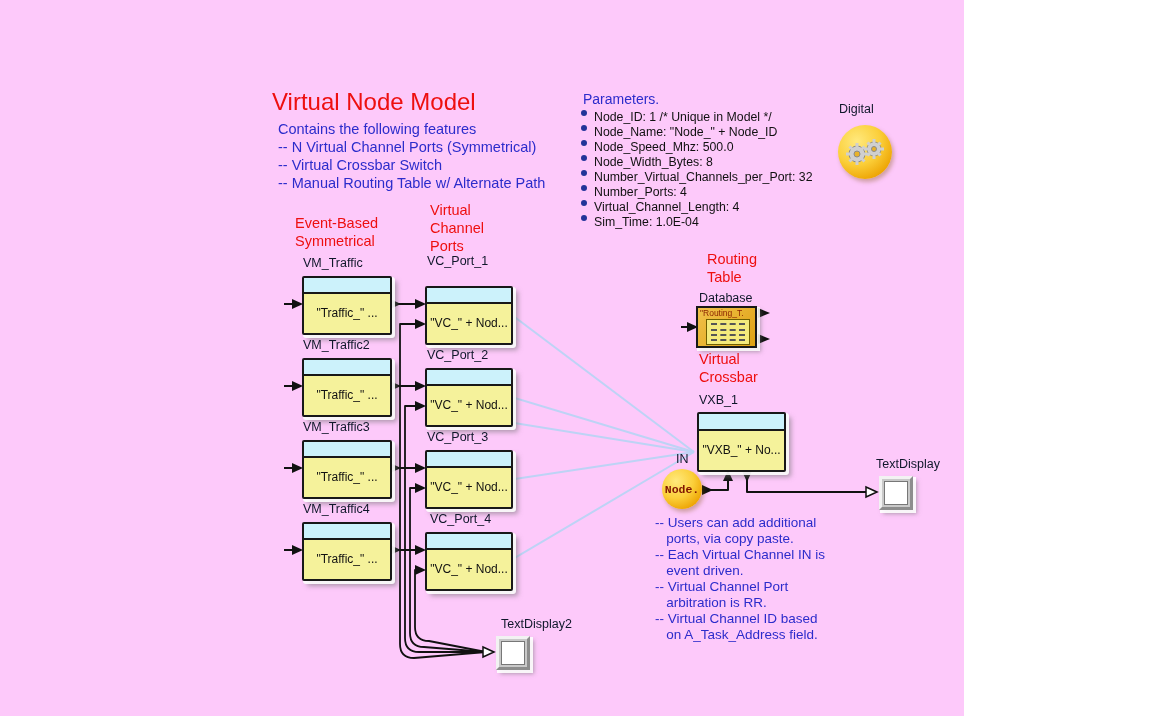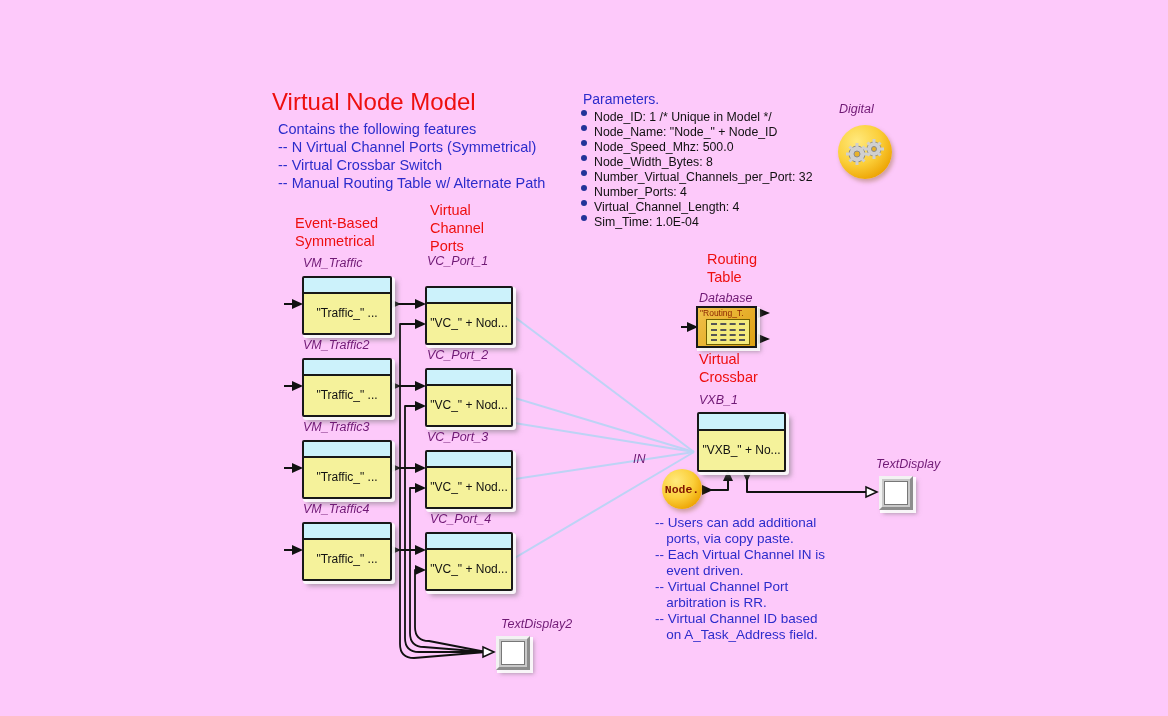--- a/index.html
+++ b/index.html
@@ -1,27 +1,27 @@
 <!DOCTYPE html>
 <html><head>
 <meta charset="utf-8">
 <style>
   html,body{margin:0;padding:0;}
   #canvas{
-    position:relative;width:1168px;height:716px;overflow:hidden;
+    position:relative;width:964px;height:716px;overflow:hidden;
     background:#fdc9fa;
     font-family:"Liberation Sans",sans-serif;
   }
   .abs{position:absolute;}
   .ml{white-space:pre-wrap;line-height:18px;}
   .title{font-size:24px;color:#ee0f0f;}
   .red-head{font-size:14.5px;color:#ee0f0f;}
   .blue-text{font-size:14.5px;color:#2c2ccb;}
   .notes{font-size:13.5px;color:#2c2ccb;line-height:16px;}
-  .blk-label{font-size:12.5px;color:#701a75;white-space:nowrap;font-style:italic;}
+  .blk-label{font-size:12.5px;color:#0f172a;white-space:nowrap;}
   .param-header{font-size:14px;color:#2c2ccb;}
   .param-line{display:flex;align-items:flex-start;height:15px;font-size:12.3px;color:#111;white-space:nowrap;}
   .param-bullet{width:6px;height:6px;border-radius:50%;background:#223399;margin-right:7px;flex:0 0 auto;}
   .mblock{
     position:absolute;width:86px;height:55px;border:2px solid #181818;border-radius:2px;
     background:#f5f29b;
     box-shadow:2px 2px 0 1px rgba(255,255,255,.9),5px 5px 5px rgba(110,110,110,.55);
   }
   .mband{height:14px;background:#ccf2fb;border-bottom:2px solid #181818;}
   .mbody{height:37px;display:flex;align-items:center;justify-content:center;
@@ -258,21 +258,21 @@
       <div class="db-line" style="top:19px"></div>
     </div>
   </div>
 
   <div class="abs blk-label" style="left:699px;top:393px">VXB_1</div>
   <div class="mblock" style="left:697px;top:412px;width:85px;height:56px">
     <div class="mband" style="height:15px"></div>
     <div class="mbody">"VXB_" + No...</div>
   </div>
 
-  <div class="abs blk-label" style="left:633px;top:452px">IN</div>
+  <div class="abs blk-label" style="left:676px;top:452px">IN</div>
   <div class="ball" style="left:662px;top:469px;width:40px;height:40px">
     <span class="node-text">Node.</span>
   </div>
 
   <div class="abs blk-label" style="left:876px;top:457px">TextDisplay</div>
   <div class="tdisp" style="left:879px;top:476px">
     <div class="tdisp-inner"></div>
   </div>
 
   <div class="abs blk-label" style="left:501px;top:617px">TextDisplay2</div>

